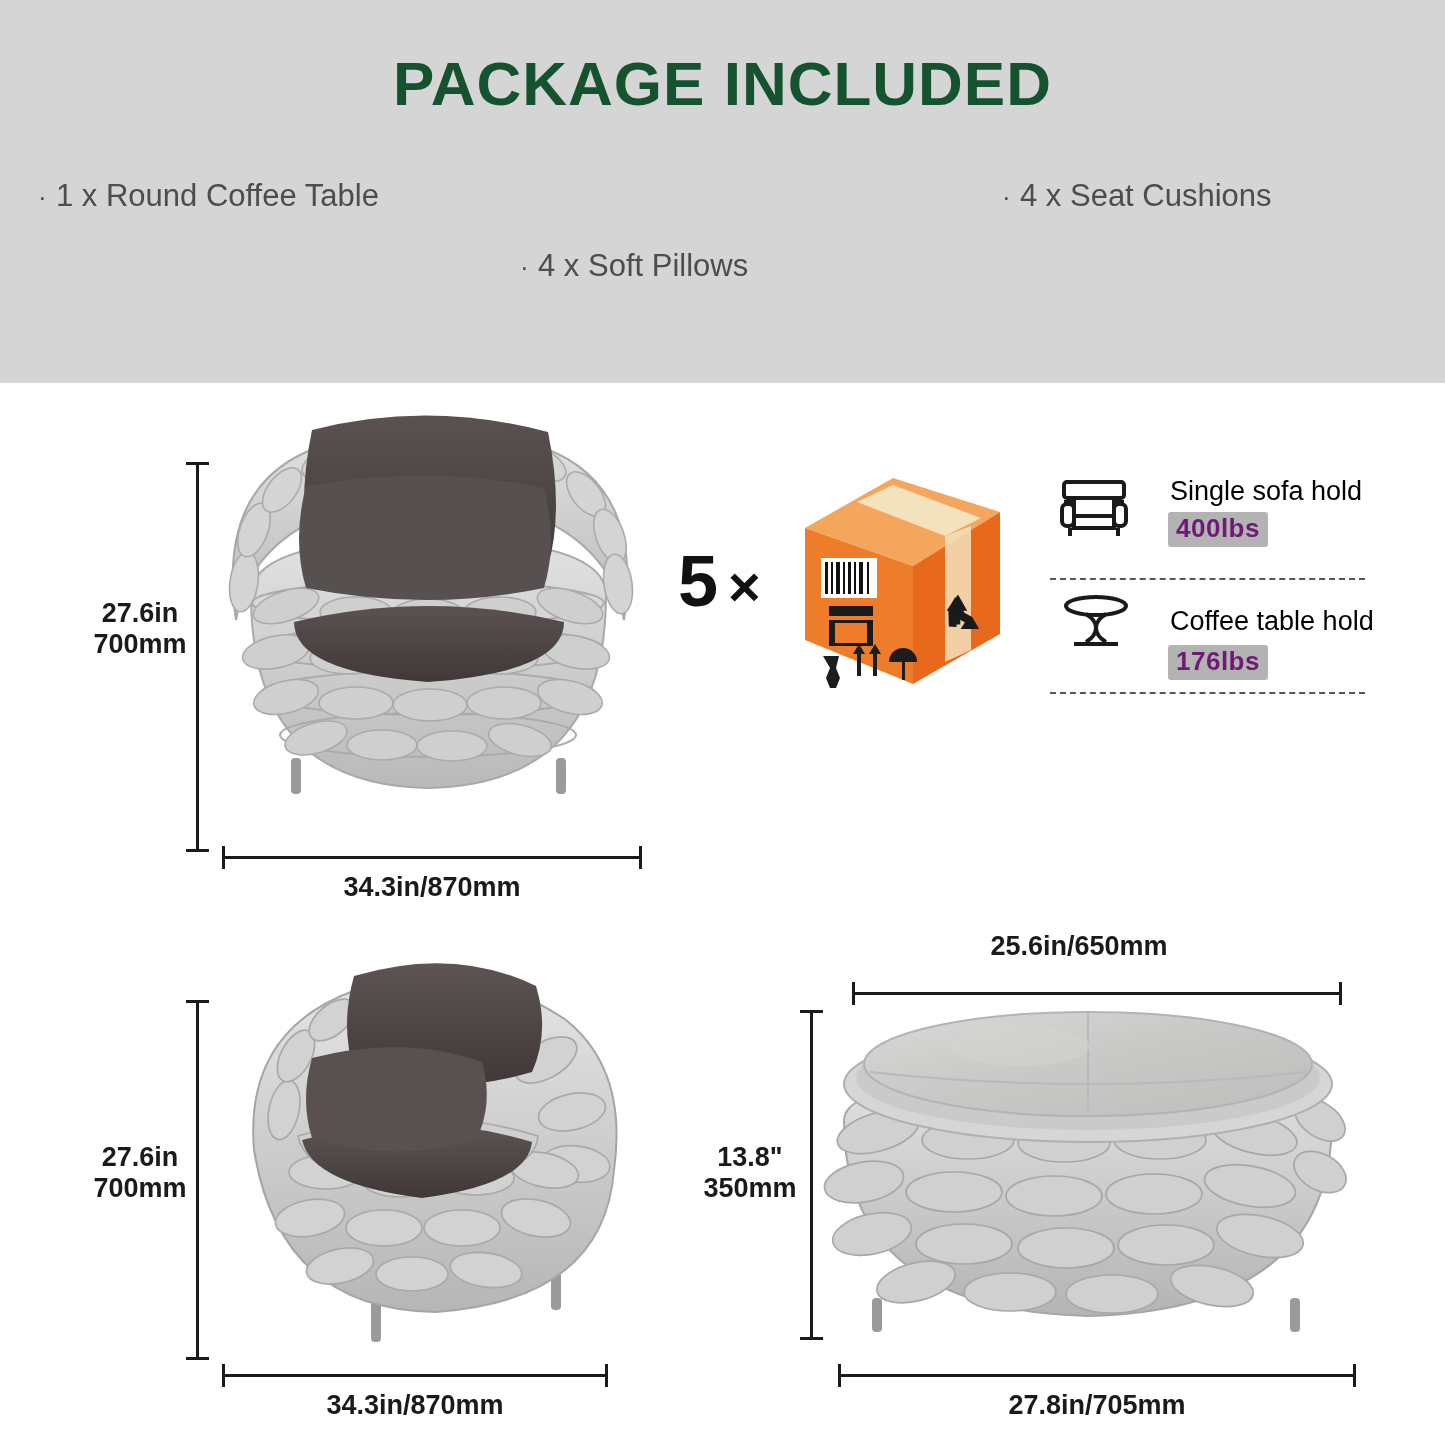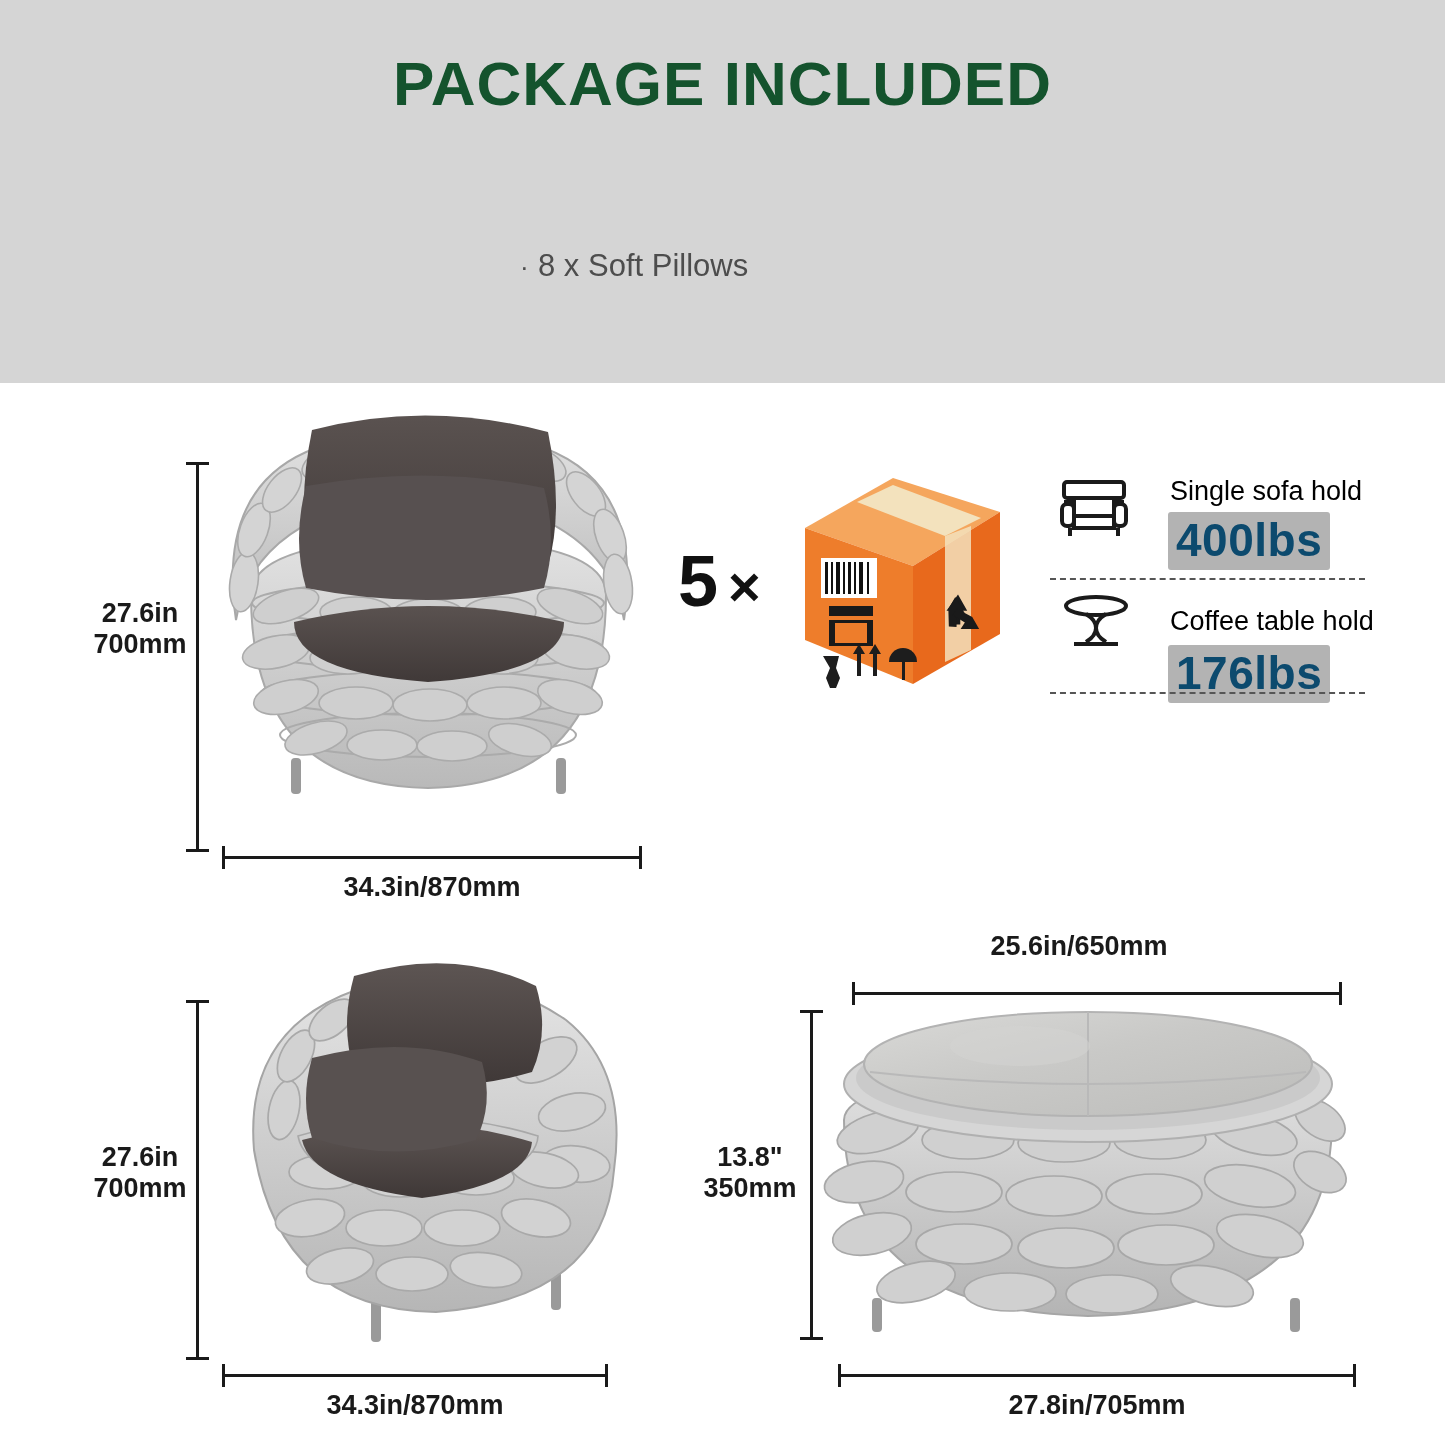--- a/index.html
+++ b/index.html
@@ -66,40 +66,46 @@
   }
   .box-wrap{position:absolute;left:795px;top:470px;width:215px;height:230px;}
 
   
   .cap-block{position:absolute;left:1050px;top:470px;width:340px;height:240px;}
   .cap-row-label{
     position:absolute;font-size:27px;color:#000000;white-space:nowrap;
   }
   .cap-value{
     position:absolute;
-    font-size:46px;font-weight:bold;color:#0c4a6e;
+    font-size:26px;font-weight:bold;color:#701a75;
     background:#b3b3b3;
     padding:1px 8px 3px 8px;
     border-radius:3px;
     letter-spacing:0.5px;
   }
   .dashed{
     position:absolute;height:0;border-top:2px dashed #555;width:315px;left:0;
   }
 </style>
 </head>
 <body>
 
 <div class="header-band"></div>
 
 <div class="header-title">PACKAGE INCLUDED</div>
 
 <div class="pkg-list">
+  <div class="pkg-item pkg-r1c1">
+    <span class="dot">·</span><span>1 x Round Coffee Table</span>
+  </div>
+  <div class="pkg-item pkg-r1c3">
+    <span class="dot">·</span><span>4 x Seat Cushions</span>
+  </div>
   <div class="pkg-item pkg-r2c2">
-    <span class="dot">·</span><span>8 x Soft Pillows</span>
+    <span class="dot">·</span><span>4 x Soft Pillows</span>
   </div>
 </div>
 
 <div class="chair1">
   <svg width="470" height="460" viewBox="0 0 470 460">
     <defs>
       <linearGradient id="wick1" x1="0" y1="0" x2="0" y2="1">
         <stop offset="0%" stop-color="#e2e2e2"></stop>
         <stop offset="100%" stop-color="#b9b9b9"></stop>
       </linearGradient>

